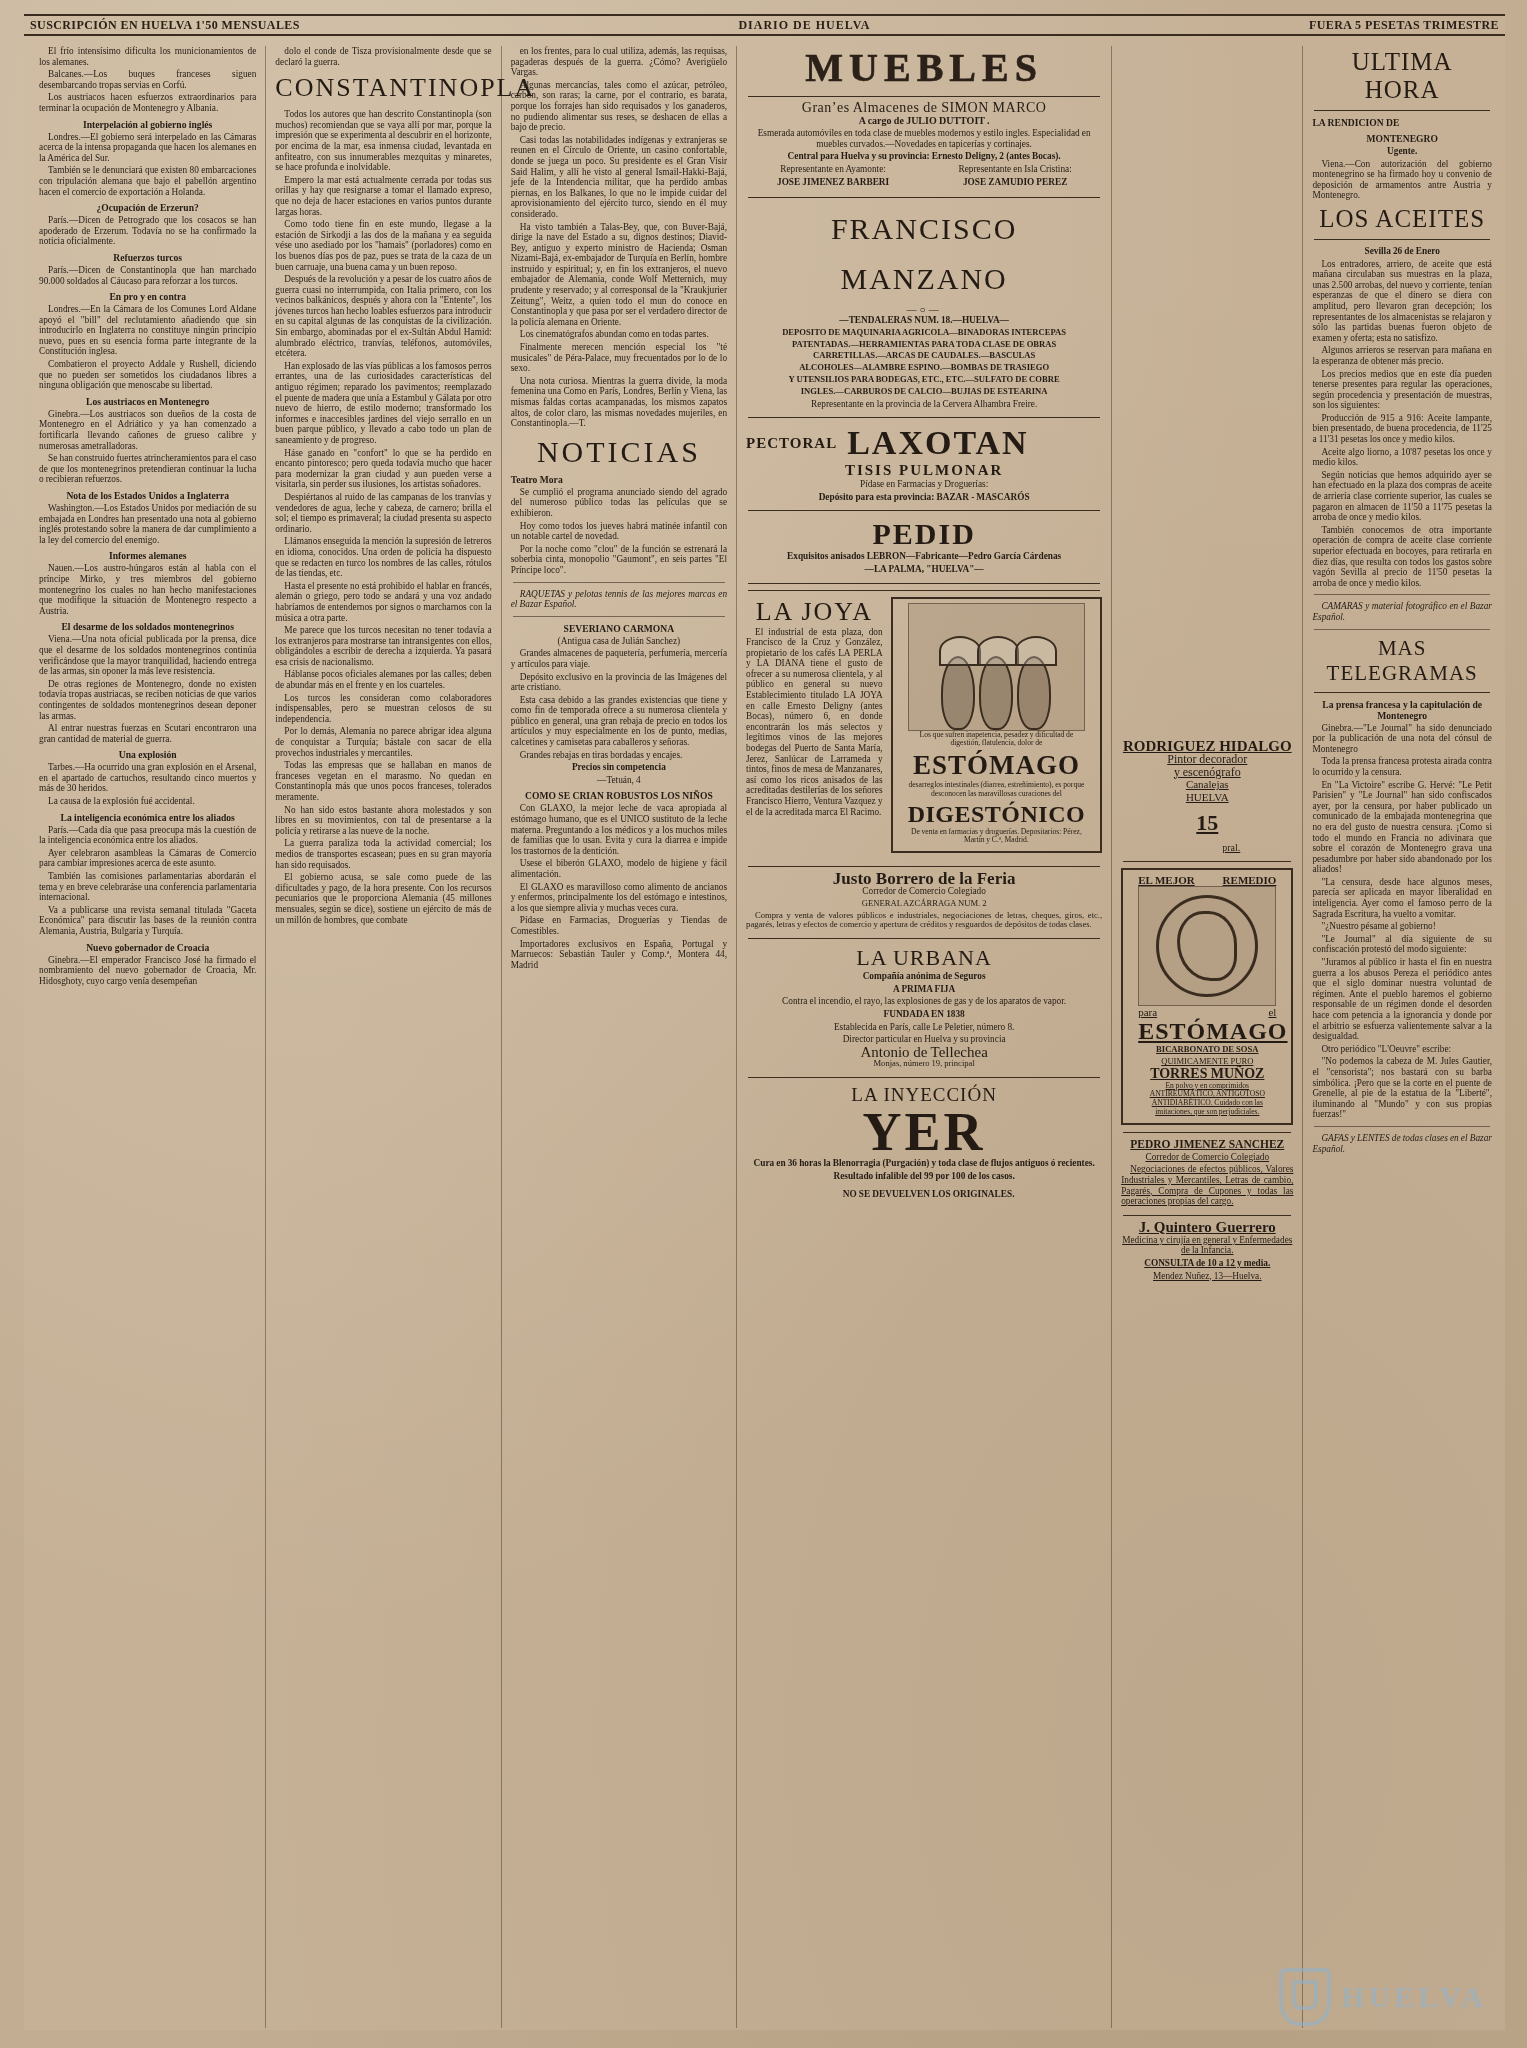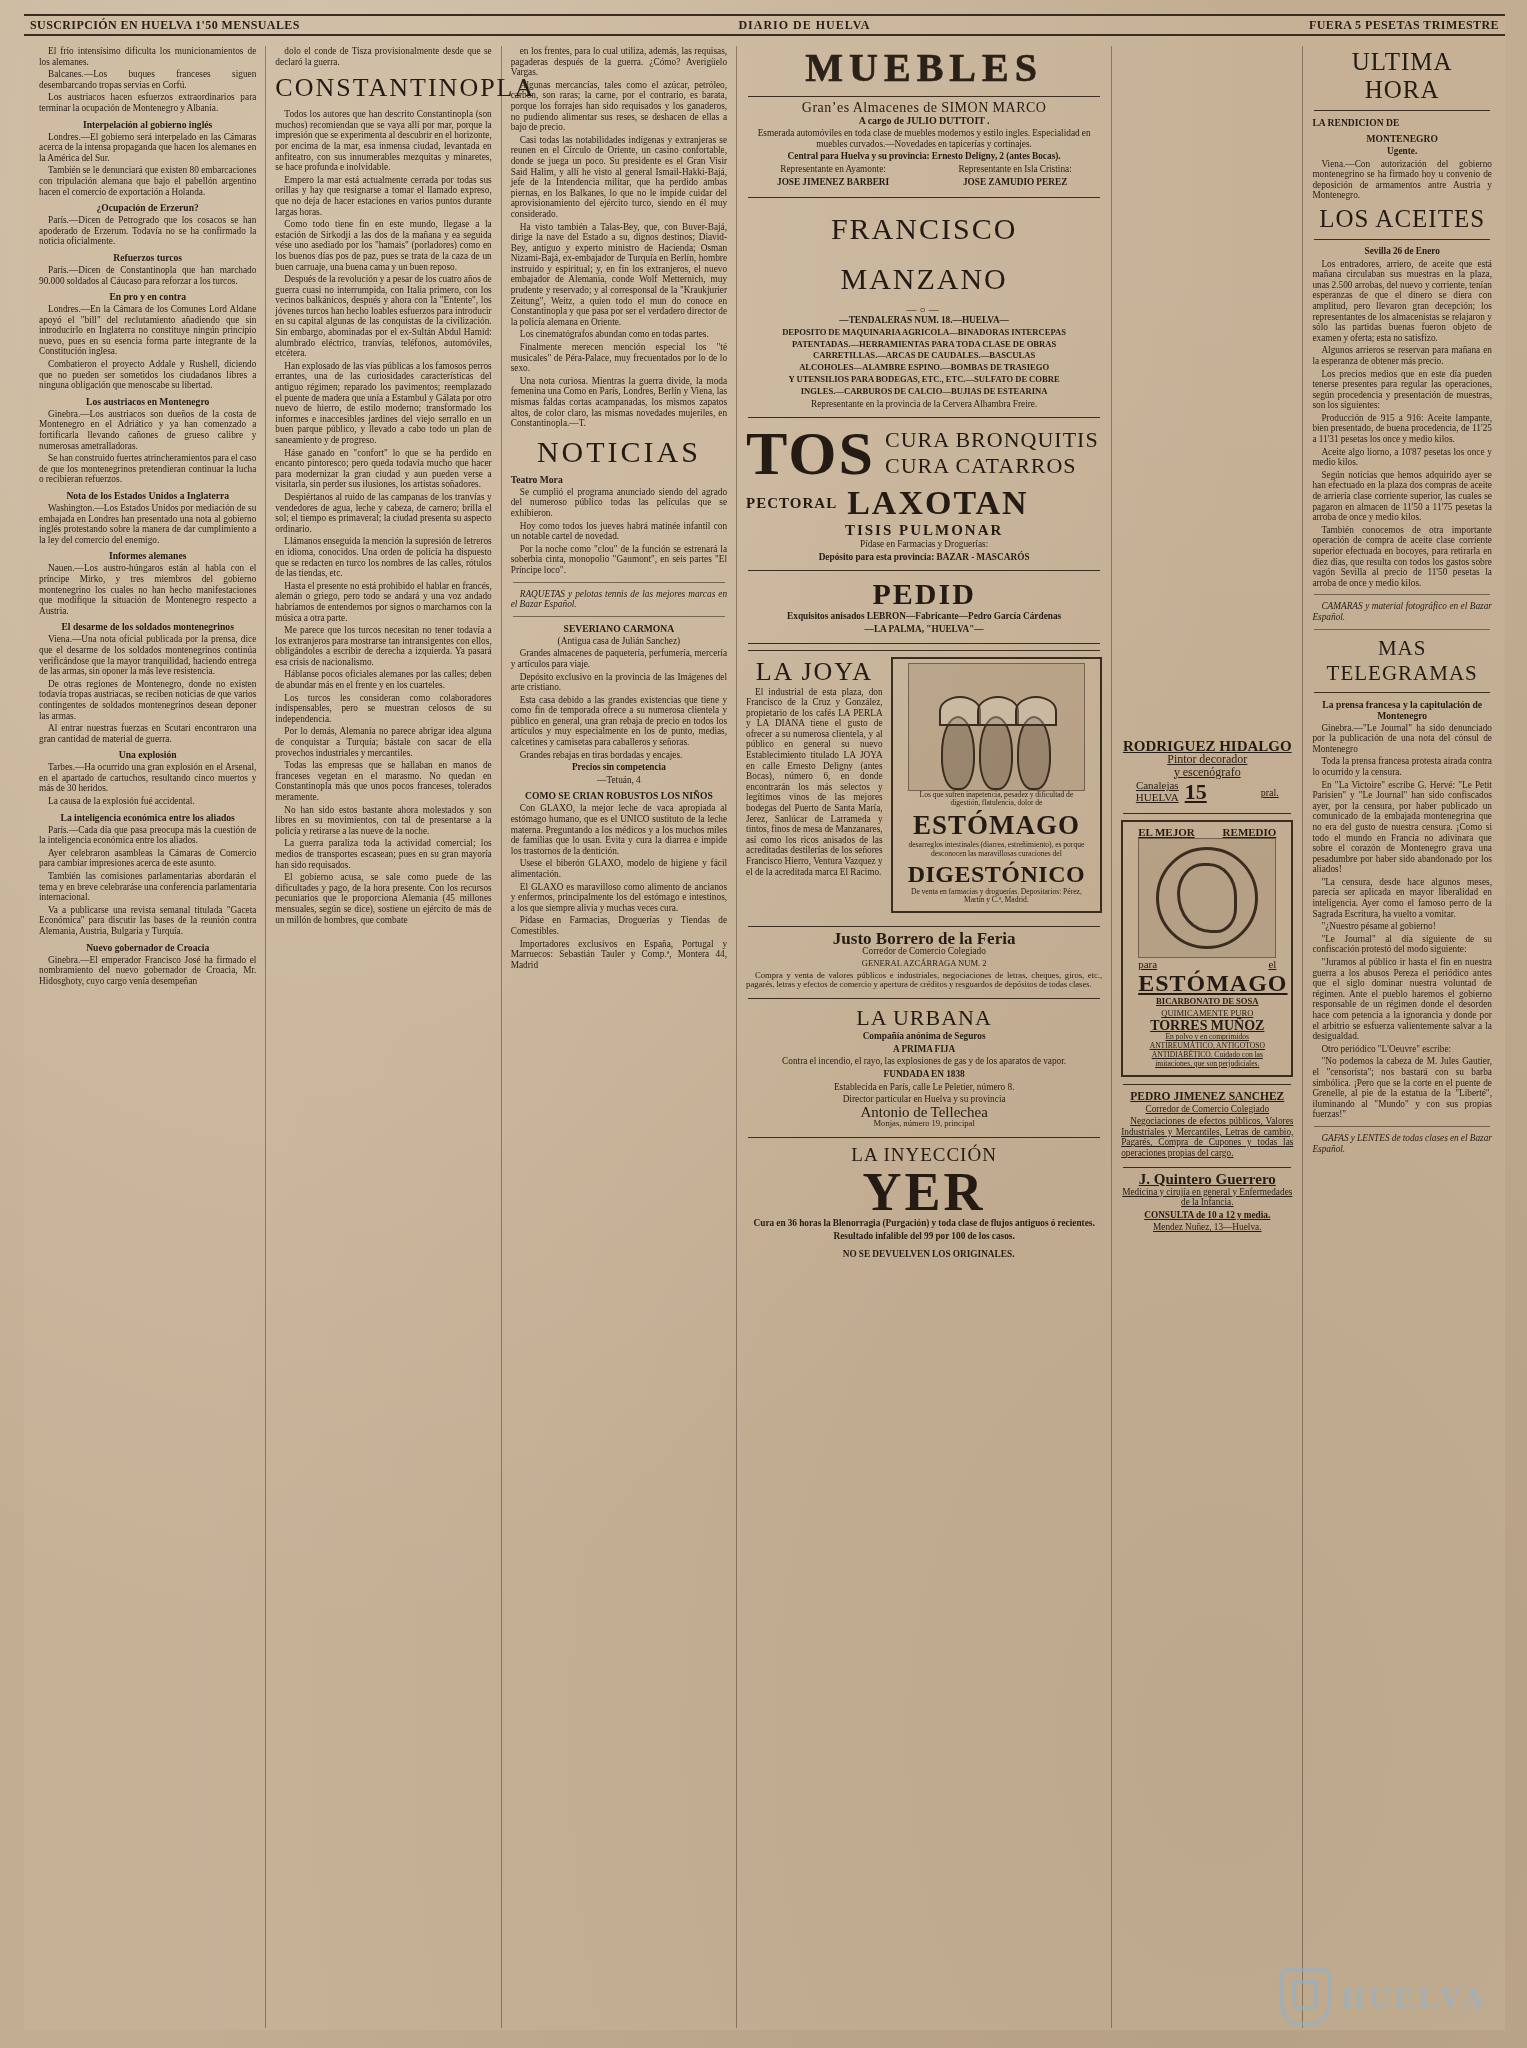--- a/index.html
+++ b/index.html
@@ -354,27 +354,20 @@
         <p class="center bold small">CARRETILLAS.—ARCAS DE CAUDALES.—BASCULAS</p>
         <p class="center bold small">ALCOHOLES—ALAMBRE ESPINO.—BOMBAS DE TRASIEGO</p>
         <p class="center bold small">Y UTENSILIOS PARA BODEGAS, ETC., ETC.—SULFATO DE COBRE</p>
         <p class="center bold small">INGLES.—CARBUROS DE CALCIO—BUJIAS DE ESTEARINA</p>
         <p class="center">Representante en la provincia de la Cervera Alhambra Freire.</p>
       </div>
 
       <div class="rule"></div>
 
       <div class="ad">
-        <div style="display:flex;align-items:center;gap:10px;">
-          <div class="tos">TOS</div>
-          <div style="flex:1;">
-            <div class="curas">CURA BRONQUITIS</div>
-            <div class="curas">CURA CATARROS</div>
-          </div>
-        </div>
         <div style="display:flex;align-items:center;gap:10px;margin-top:2px;">
           <div class="pectoral">PECTORAL</div>
           <div class="laxotan">LAXOTAN</div>
         </div>
         <div class="tisis">TISIS PULMONAR</div>
         <p class="center">Pídase en Farmacias y Droguerías:</p>
         <p class="center bold">Depósito para esta provincia:  BAZAR - MASCARÓS</p>
       </div>
 
       <div class="rule"></div>
@@ -446,21 +439,21 @@
       <p class="bold">NO SE DEVUELVEN LOS ORIGINALES.</p>
     </div>
 
     <div class="col c5">
       <div style="height:690px;"></div>
 
       <div class="ad">
         <div class="sub" style="font-size:15px;">RODRIGUEZ HIDALGO</div>
         <p class="center" style="font-size:12px;">Pintor decorador</p>
         <p class="center" style="font-size:12px;">y escenógrafo</p>
-        <div style="display:flex;align-items:center;justify-content:center;gap:6px;">
+        <div style="display:flex;align-items:center;justify-content:center;gap:6px;flex-direction:column;">
           <div>
             <p class="center" style="font-size:11px;">Canalejas</p>
             <p class="center" style="font-size:11px;">HUELVA</p>
           </div>
           <div style="font-size:22px;font-weight:bold;">15</div>
           <div style="font-size:10px;margin-left:48px;">pral.</div>
         </div>
       </div>
 
       <div class="rule"></div>

